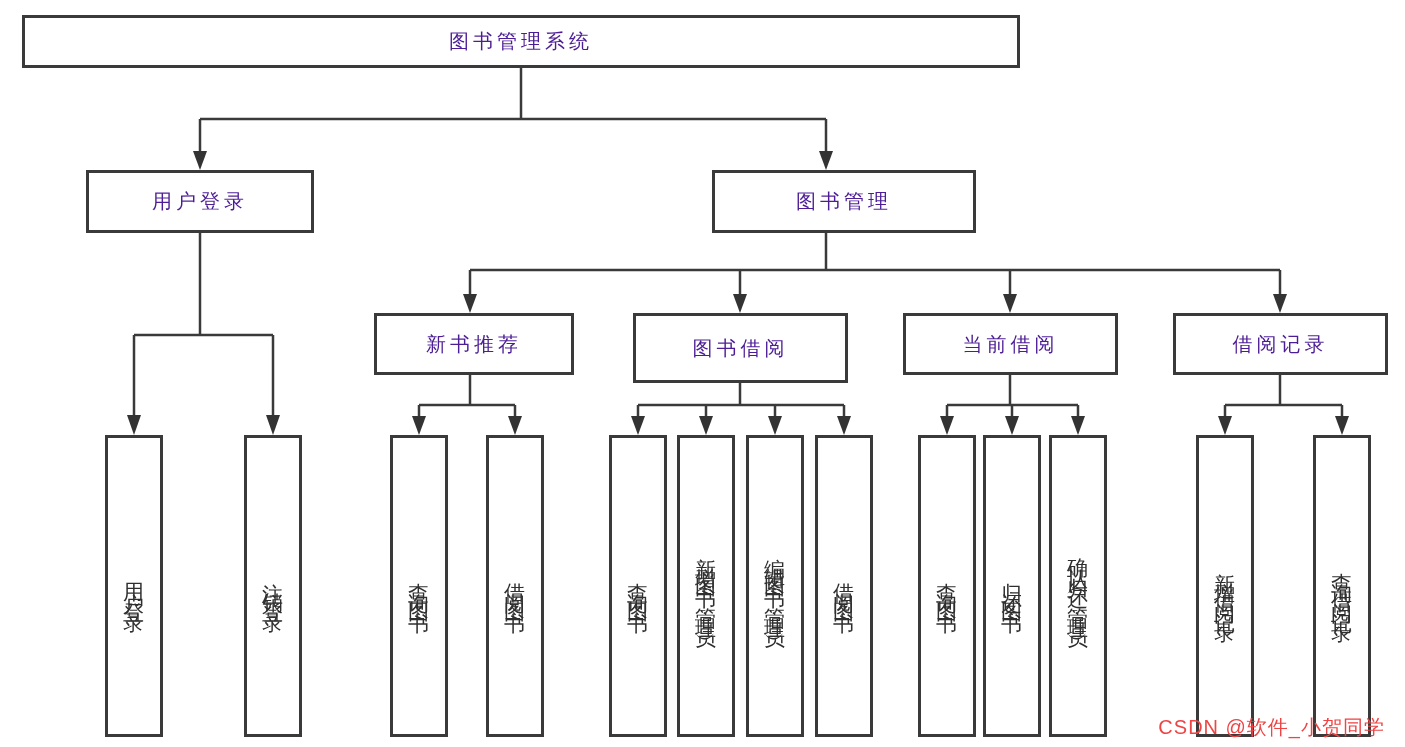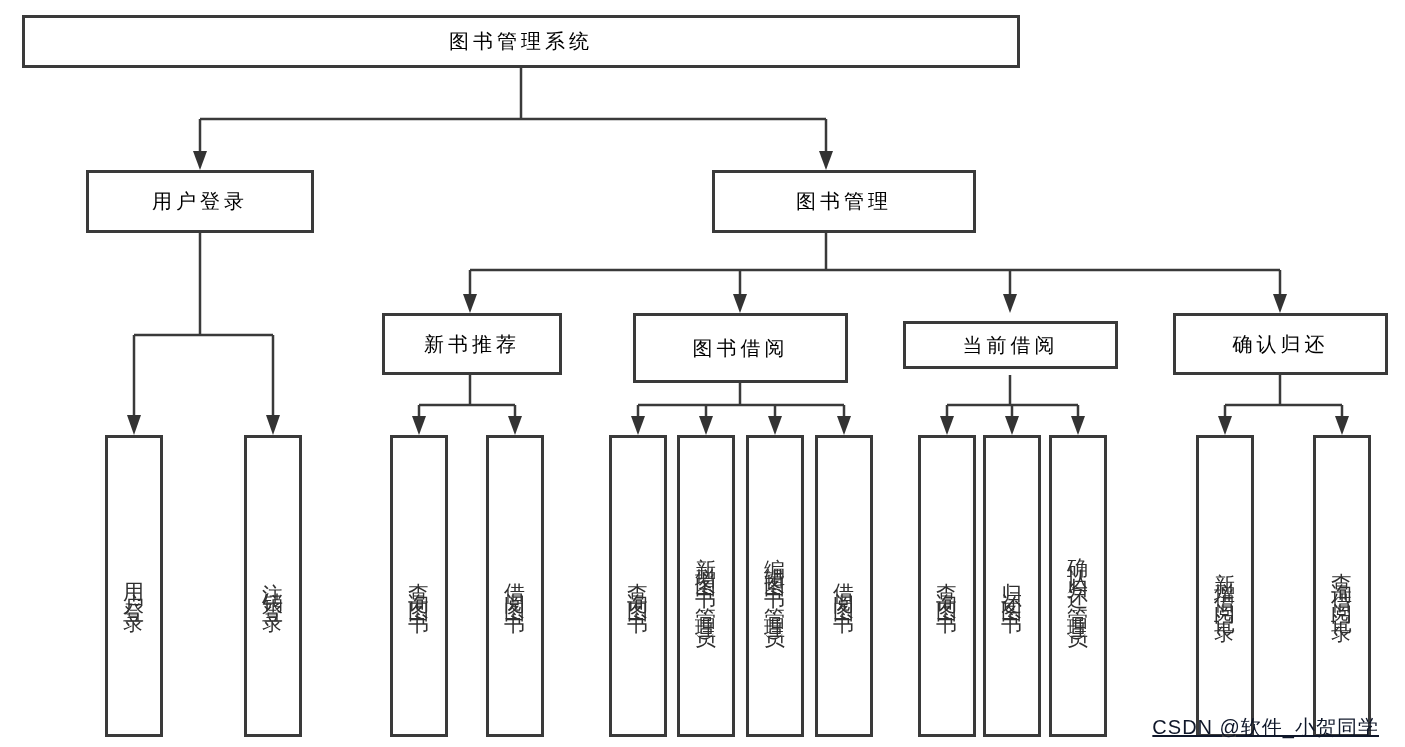--- a/index.html
+++ b/index.html
@@ -5,29 +5,29 @@
   html,body{margin:0;padding:0;background:#ffffff;}
   #canvas{
     position:relative;width:1405px;height:747px;background:#ffffff;overflow:hidden;
     font-family:"Liberation Sans","DejaVu Sans",sans-serif;color:#2f2f2f;
   }
   #connectors{position:absolute;left:0;top:0;width:1405px;height:747px;}
   .node{
     position:absolute;box-sizing:border-box;background:#ffffff;
     border:3px solid #3a3a3a;display:flex;align-items:center;justify-content:center;
   }
-  .hlabel{font-size:20px;letter-spacing:4px;color:#000000;white-space:nowrap;}
+  .hlabel{font-size:20px;letter-spacing:4px;color:#4c1d95;white-space:nowrap;}
   .vbox{top:435px;width:58px;height:302px;}
   .vtext{
     writing-mode:vertical-rl;text-orientation:mixed;
     font-size:21px;letter-spacing:10px;line-height:1;color:#2f2f2f;white-space:nowrap;
   }
   .watermark{
-    position:absolute;top:714px;right:26px;font-size:20px;letter-spacing:1px;
-    color:#0f172a;white-space:nowrap;text-decoration:underline;
+    position:absolute;top:714px;right:20px;font-size:20px;letter-spacing:1px;
+    color:#ef4444;white-space:nowrap;
   }
   svg line{stroke:#3a3a3a;stroke-width:2.5;}
   svg polygon{fill:#333333;}
 </style>
 </head>
 <body>
 
 <div id="canvas">
 
   <svg id="connectors" viewBox="0 0 1405 747">
@@ -110,31 +110,31 @@
     <span class="hlabel">图书管理系统</span>
   </div>
 
   <div class="node" style="left:86px;top:170px;width:228px;height:63px">
     <span class="hlabel">用户登录</span>
   </div>
   <div class="node" style="left:712px;top:170px;width:264px;height:63px">
     <span class="hlabel">图书管理</span>
   </div>
 
-  <div class="node" style="left:382px;top:313px;width:180px;height:62px">
+  <div class="node" style="left:374px;top:313px;width:200px;height:62px">
     <span class="hlabel">新书推荐</span>
   </div>
   <div class="node" style="left:633px;top:313px;width:215px;height:70px">
     <span class="hlabel">图书借阅</span>
   </div>
-  <div class="node" style="left:903px;top:321px;width:215px;height:48px">
+  <div class="node" style="left:903px;top:313px;width:215px;height:62px">
     <span class="hlabel">当前借阅</span>
   </div>
   <div class="node" style="left:1173px;top:313px;width:215px;height:62px">
-    <span class="hlabel">确认归还</span>
+    <span class="hlabel">借阅记录</span>
   </div>
 
   <div class="node vbox" style="left:105px">
     <span class="vtext">用户登录</span>
   </div>
   <div class="node vbox" style="left:244px">
     <span class="vtext">注销登录</span>
   </div>
 
   <div class="node vbox" style="left:390px">

